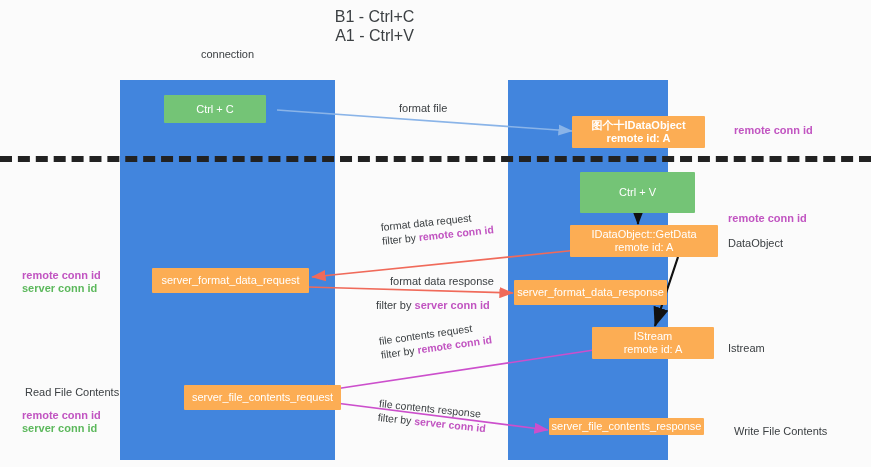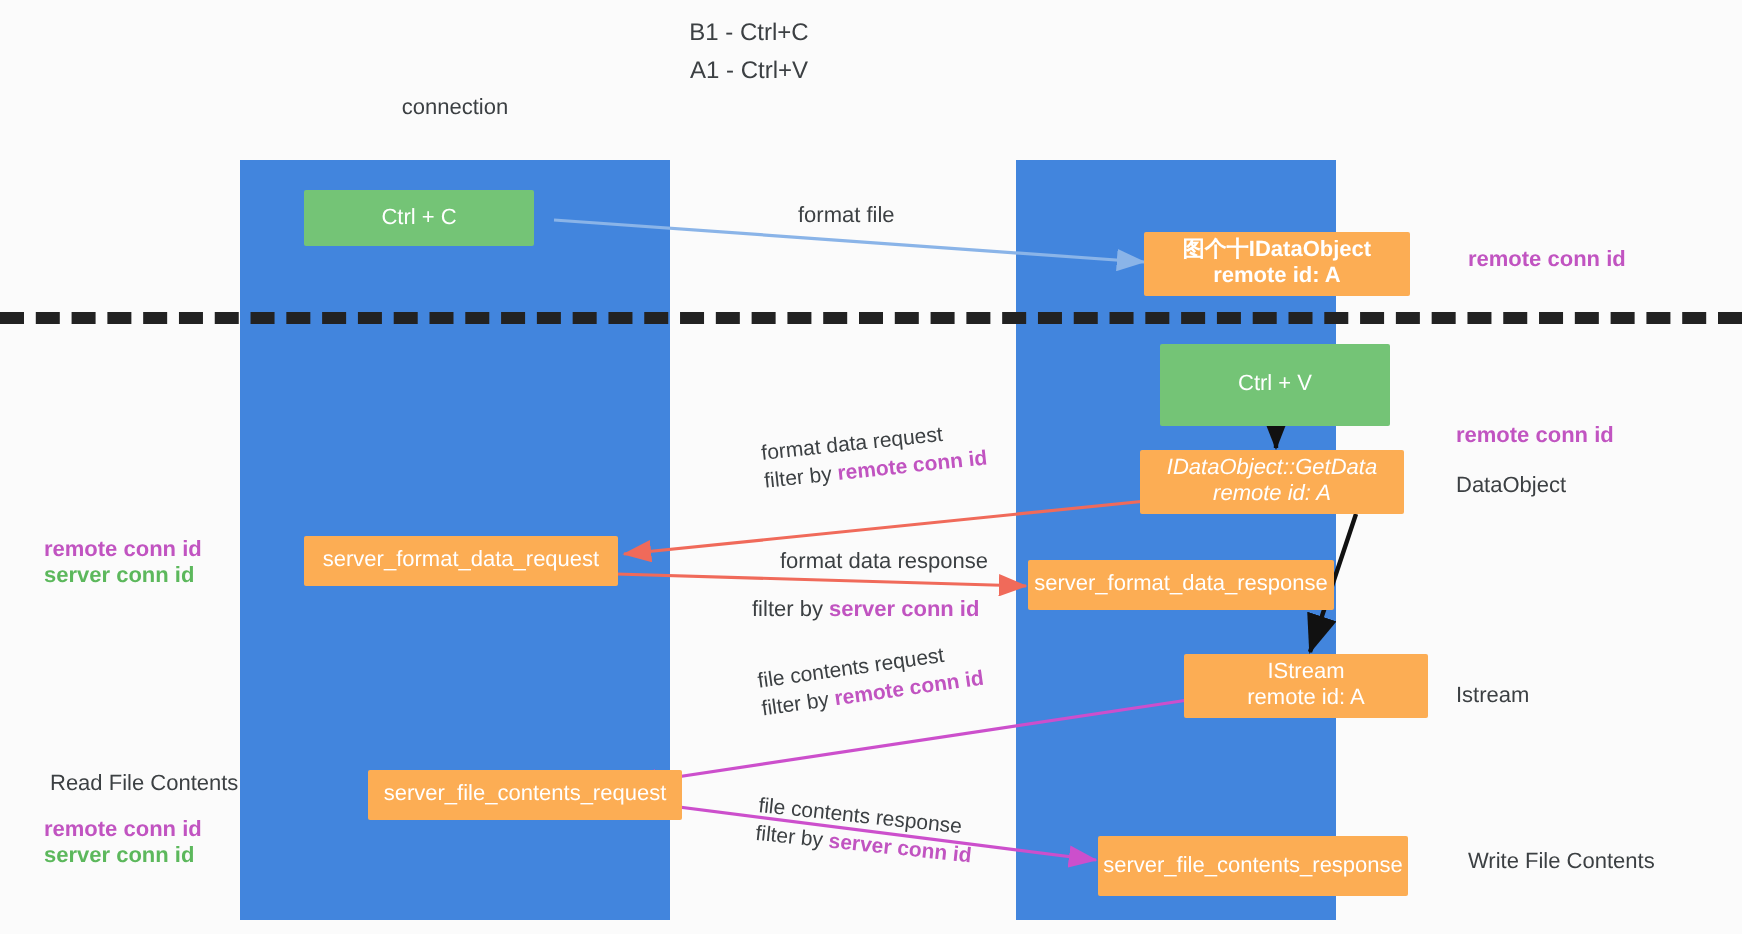--- a/index.html
+++ b/index.html
@@ -18,21 +18,21 @@
     overflow: hidden;
   }
 
   
   .title {
     position: absolute;
     left: 0;
     width: 749px;
     text-align: center;
     color: #3c4043;
-    font-size: 12px;
+    font-size: 16px;
     line-height: 19px;
     white-space: pre;
   }
   .title.l1 { top: 7px; }
   .title.l2 { top: 26px; text-align: center; }
 
   
   .col-head {
     position: absolute;
     text-align: center;
@@ -152,34 +152,34 @@
 
     <line x1="678" y1="257" x2="655" y2="326" stroke="#111111" stroke-width="2.2" marker-end="url(#ah-blk)"></line>
 
     <line x1="594" y1="350" x2="315" y2="392" stroke="#cc4fcc" stroke-width="1.6" marker-end="url(#ah-mag)"></line>
 
     <line x1="312" y1="400" x2="548" y2="430" stroke="#cc4fcc" stroke-width="1.6" marker-end="url(#ah-mag)"></line>
   </svg>
 
   <div id="divider"></div>
 
-  <div class="node green" style="left:152px; top:95px; width:115px; height:28px;">
+  <div class="node green" style="left:164px; top:95px; width:102px; height:28px;">
     <div>Ctrl + C</div>
   </div>
 
   <div class="node orange" style="left:572px; top:116px; width:133px; height:32px;font-weight:bold;">
     <div>图个十IDataObject</div>
     <div class="sub">remote id: A</div>
   </div>
 
   <div class="node green" style="left:580px; top:172px; width:115px; height:41px;">
     <div>Ctrl + V</div>
   </div>
 
-  <div class="node orange" style="left:570px; top:225px; width:132px; height:32px;font-style:italic;">
+  <div class="node orange" style="left:570px; top:225px; width:148px; height:32px;">
     <div>IDataObject::GetData</div>
     <div class="sub">remote id: A</div>
   </div>
 
   <div class="node orange" style="left:514px; top:280px; width:153px; height:25px;">
     <div>server_format_data_response</div>
   </div>
 
   <div class="node orange" style="left:152px; top:268px; width:157px; height:25px;">
     <div>server_format_data_request</div>
@@ -187,21 +187,21 @@
 
   <div class="node orange" style="left:592px; top:327px; width:122px; height:32px;">
     <div>IStream</div>
     <div class="sub">remote id: A</div>
   </div>
 
   <div class="node orange" style="left:152px; top:385px; width:157px; height:25px;margin-left:32px;">
     <div>server_file_contents_request</div>
   </div>
 
-  <div class="node orange" style="left:549px; top:418px; width:155px; height:30px;">
+  <div class="node orange" style="left:549px; top:418px; width:155px; height:17px;">
     <div>server_file_contents_response</div>
   </div>
 
   <div class="ann" style="left:399px; top:101px;">format file</div>
 
   <div class="rot" style="left:380px; top:220px; transform: rotate(-6deg);">
     <div>format data request</div>
     <div><span class="plain">filter by </span><span class="purple">remote conn id</span></div>
   </div>
 

